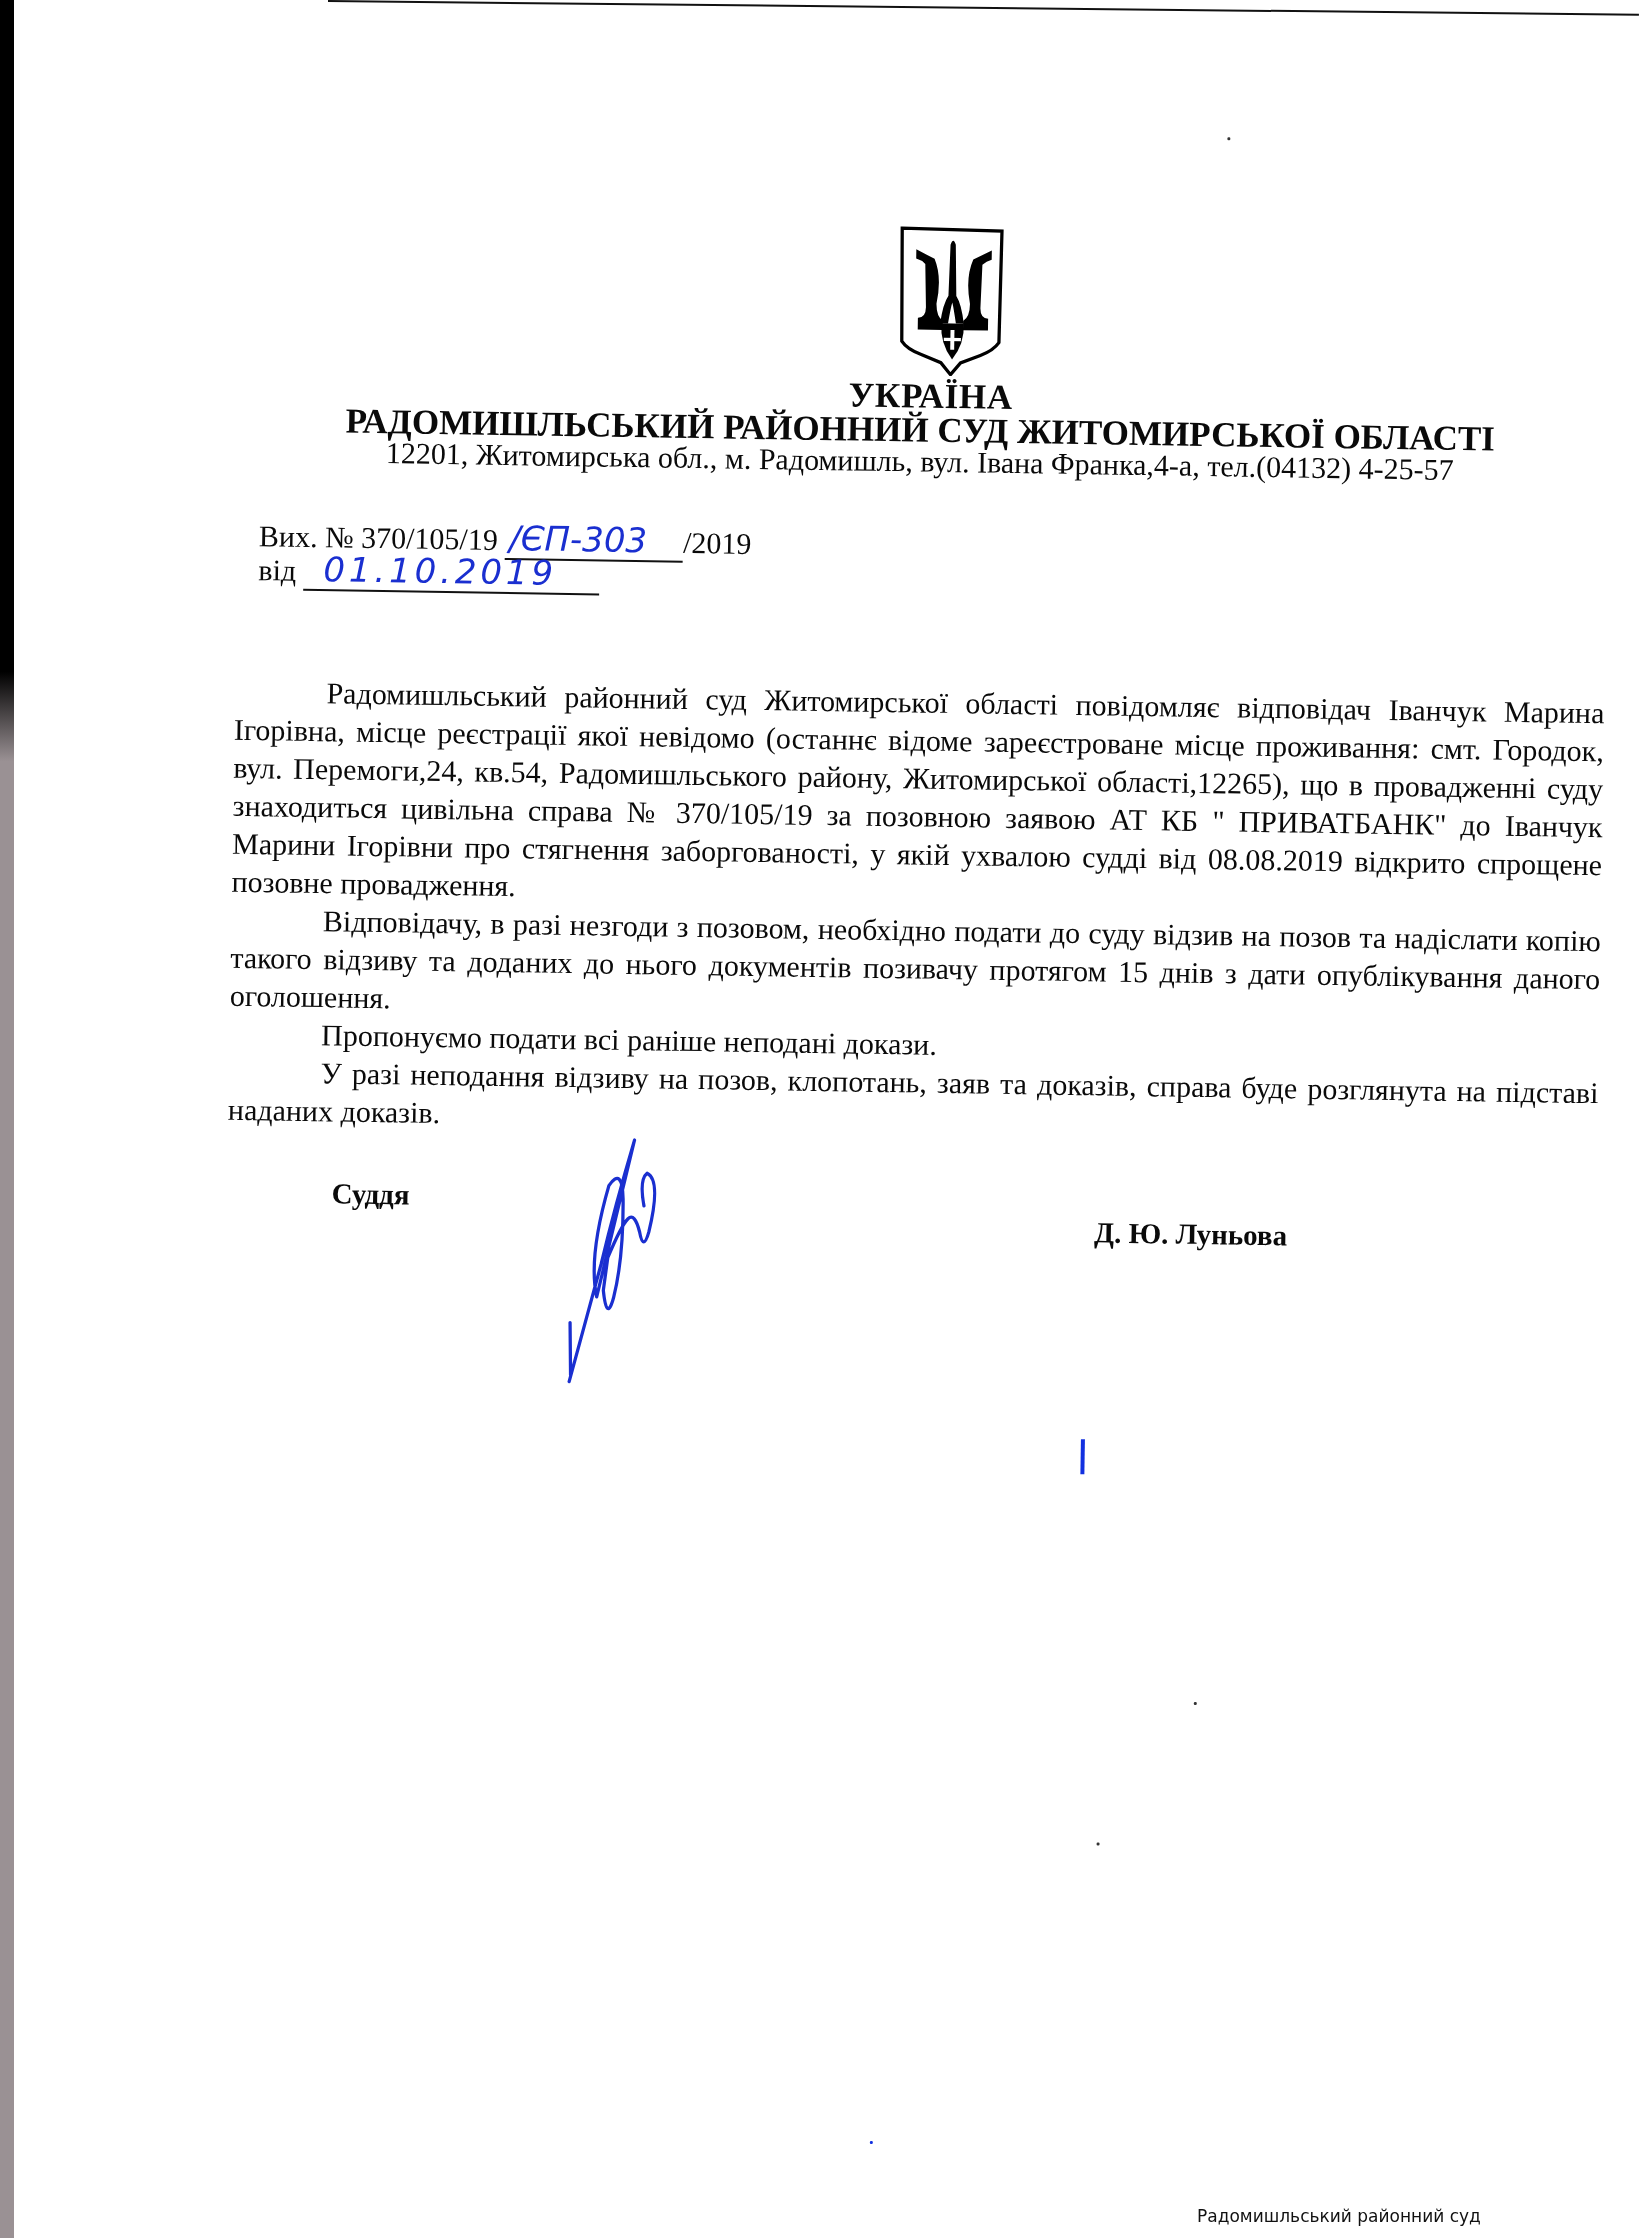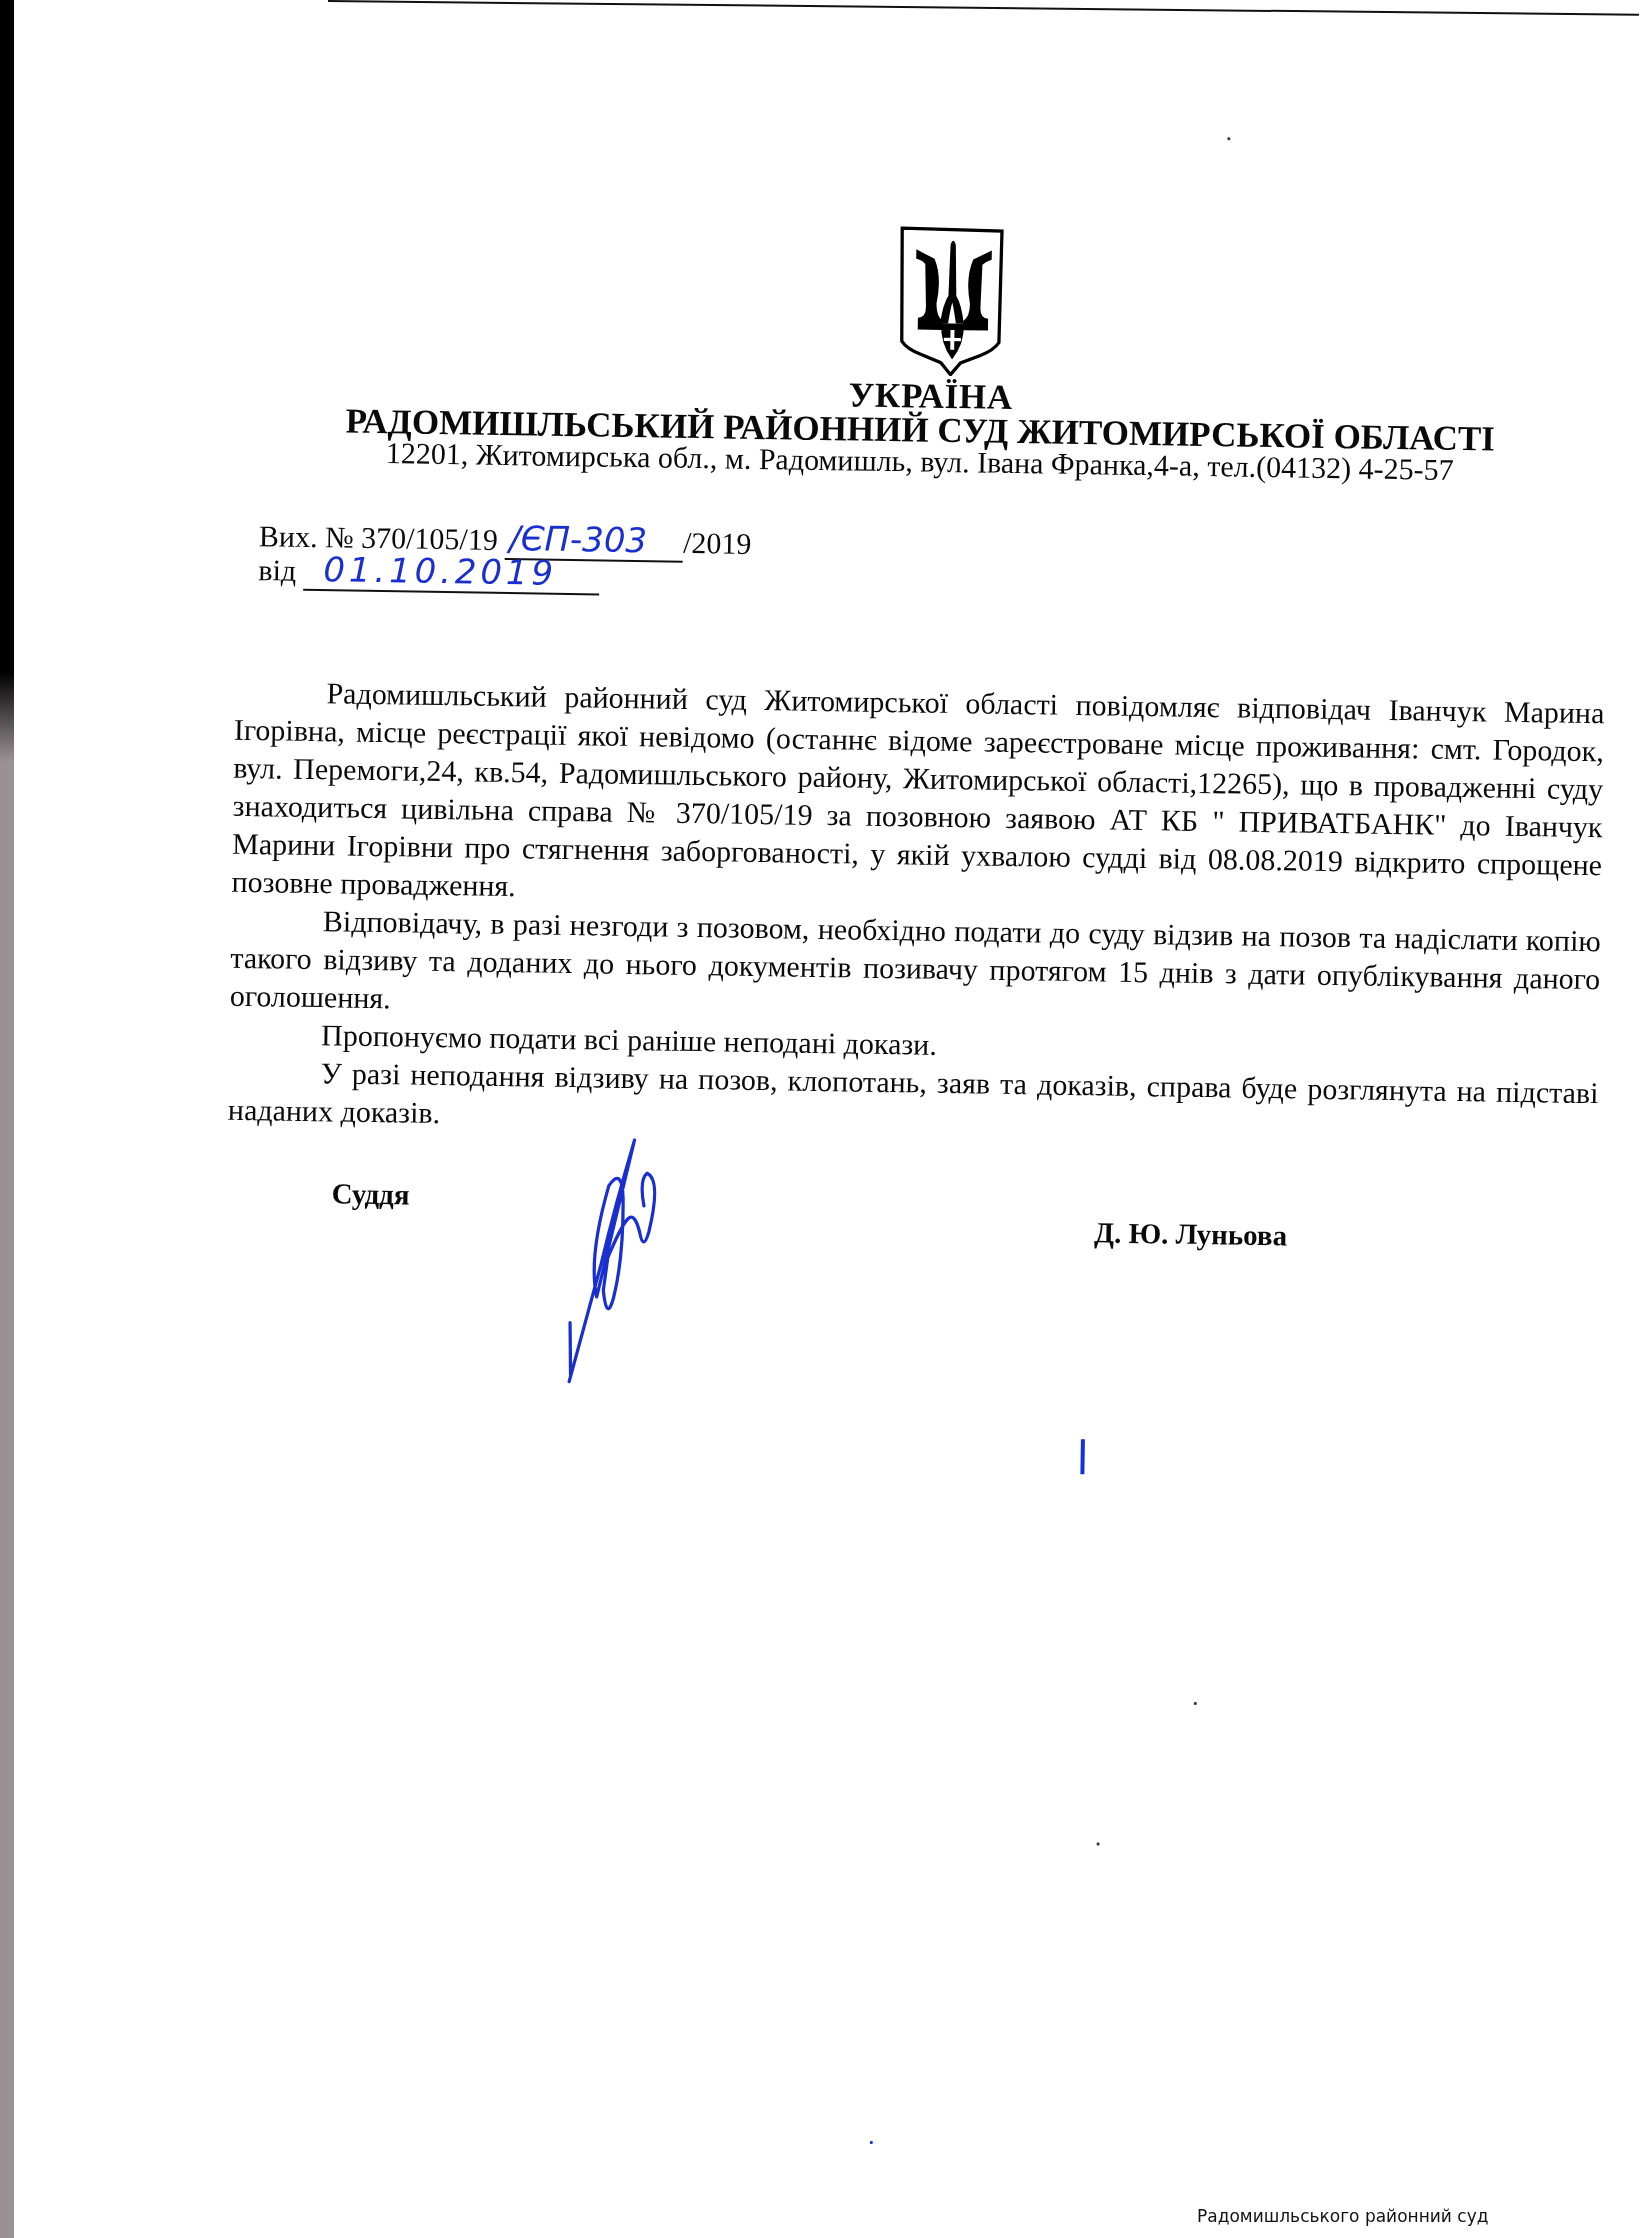--- a/index.html
+++ b/index.html
@@ -91,14 +91,14 @@
   </svg>
   <div class="sign-row sign-name">Д. Ю. Луньова</div>
 
   <div class="stray-mark"></div>
   <div class="dot" style="left:1212px;top:131px"></div>
   <div class="dot" style="left:1203px;top:1696px"></div>
   <div class="dot" style="left:1108px;top:1838px"></div>
   <div class="dot" style="left:886px;top:2140px;background:#1230e0"></div>
 </div>
 
-<div class="footer-stamp">Радомишльського районний суд</div>
+<div class="footer-stamp">Радомишльський районний суд</div>
 
 
 </body></html>

